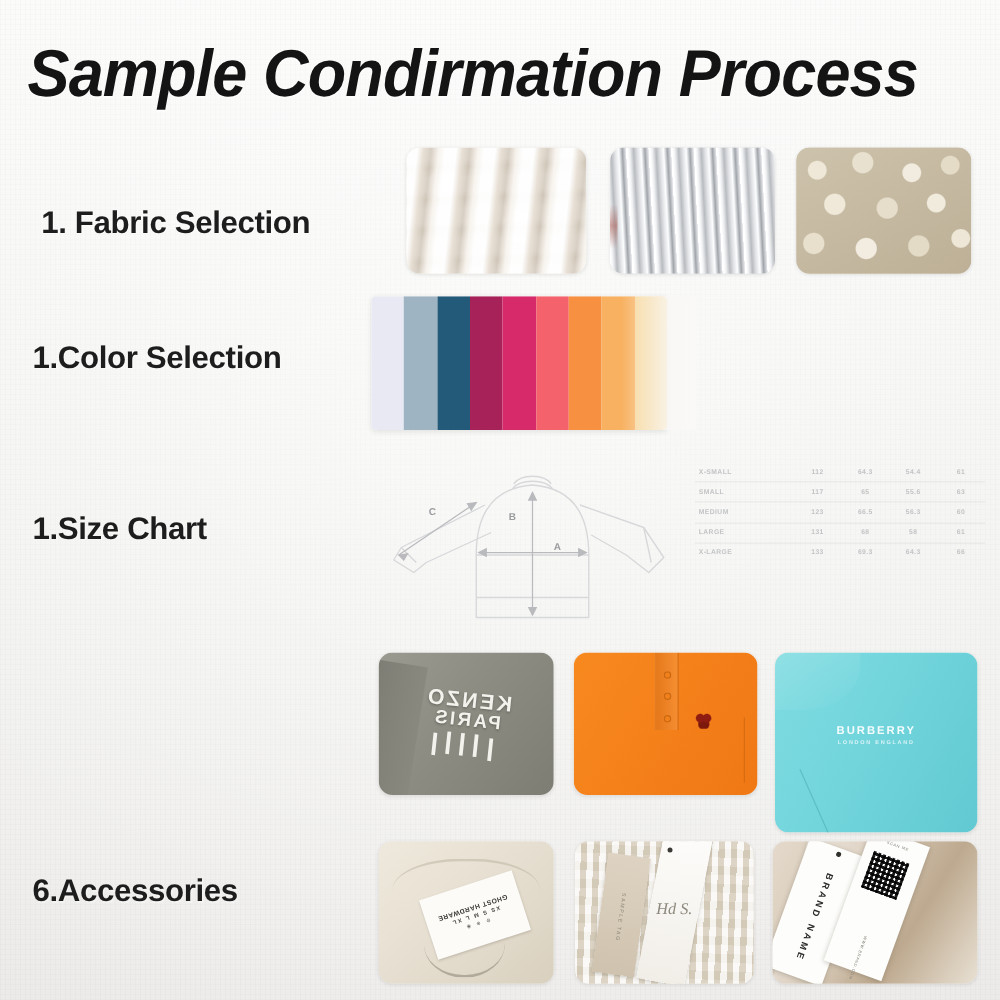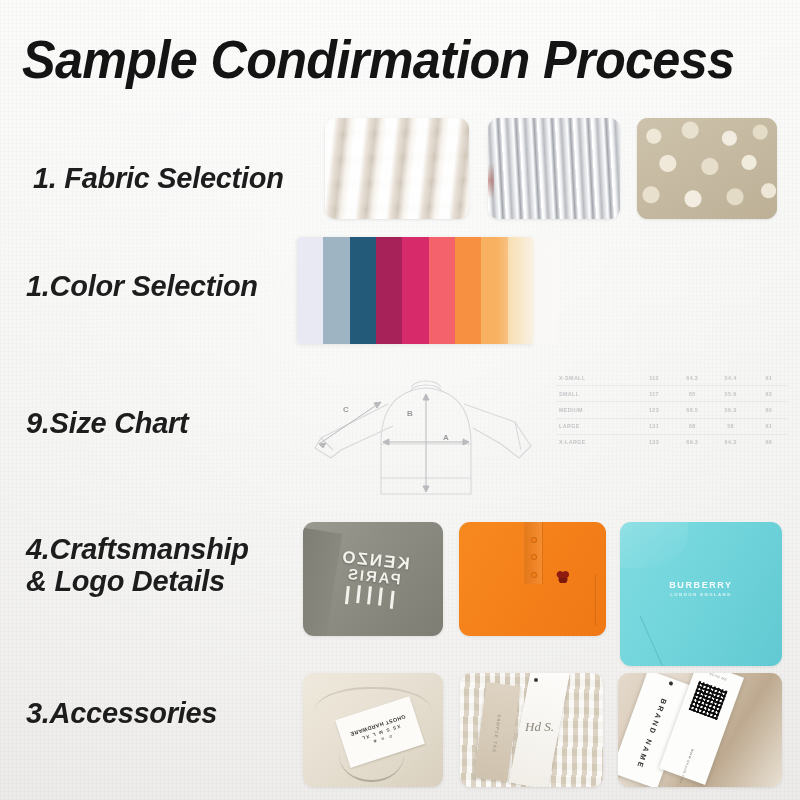--- a/index.html
+++ b/index.html
@@ -62,22 +62,21 @@
     transform: scaleX(0.95);
     transform-origin: left center;
     white-space: nowrap;
     text-shadow: 0 1px 0 rgba(255,255,255,.5);
   }
 
   
   .step-label {
     position: absolute;
     font-weight: 900;
-    font-style: italic;
-    font-size: 29px;
+    font-size: 25px;
     line-height: 32px;
     color: #1d1d1d;
     letter-spacing: -0.3px;
     text-shadow: 1px 1px 0 rgba(255,255,255,.35);
     white-space: pre-line;
   }
   #label-1 { left: 33px; top: 162px; }
   #label-2 { left: 26px; top: 270px; }
   #label-3 { left: 26px; top: 407px; }
   #label-4 { left: 26px; top: 533px; }
@@ -436,26 +435,24 @@
 <div id="page">
   <div id="texture"></div>
   <div id="vignette"></div>
 
   <div class="layer" id="title">Sample Condirmation Process</div>
 
   <div class="layer step-label" id="label-1">1. Fabric Selection</div>
 
   <div class="layer step-label" id="label-2">1.Color Selection</div>
 
-  <div class="layer step-label" id="label-3">9.Size Chart</div>
-
-  <div class="layer step-label" id="label-4">4.Craftsmanship
-&amp; Logo Details</div>
-
-  <div class="layer step-label" id="label-5">3.Accessories</div>
+  <div class="layer step-label" id="label-3">1.Size Chart</div>
+
+
+  <div class="layer step-label" id="label-5">6.Accessories</div>
 
   <div class="layer card" id="fab-1">
     <div class="knit"></div>
   </div>
 
   <div class="layer card" id="fab-2">
     <div class="wavy"></div>
   </div>
 
   <div class="layer card" id="fab-3">

